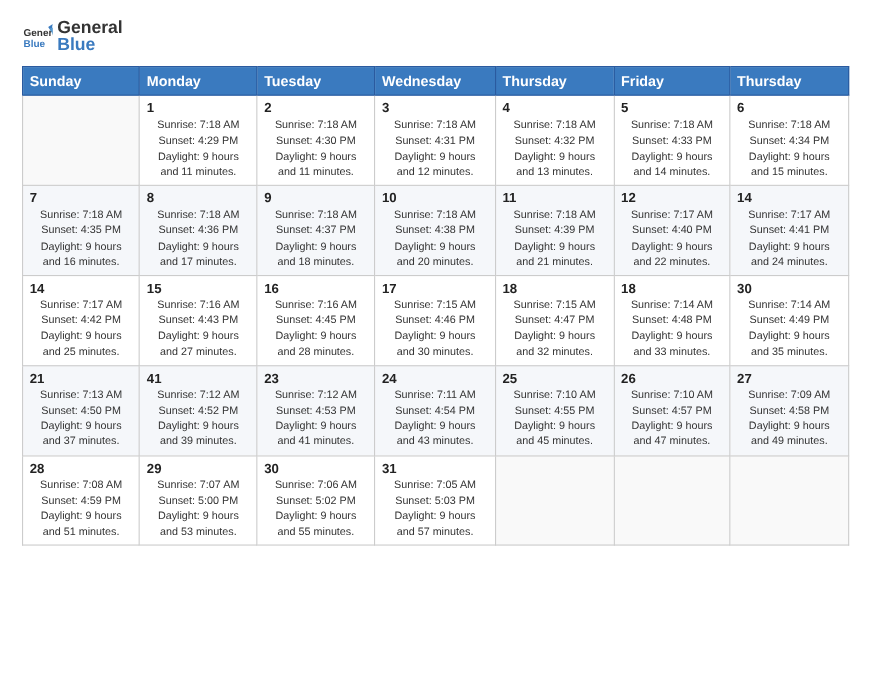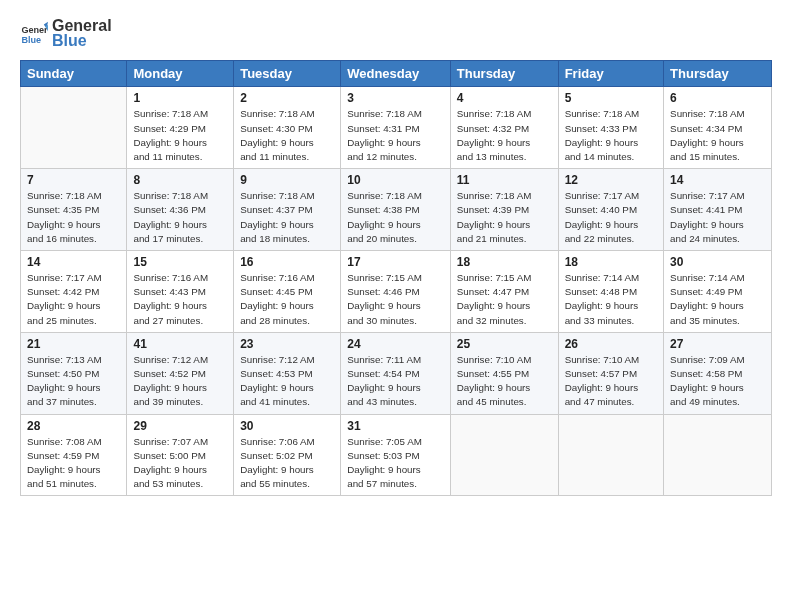--- a/index.html
+++ b/index.html
@@ -75,20 +75,21 @@
       font-weight: bold;
       font-size: 12px;
       color: #222;
       display: block;
       margin-bottom: 2px;
     }
     .day-info {
       font-size: 9.8px;
       color: #333;
       line-height: 1.45;
+      text-align: center;
     }
     .empty-cell {
       background: #f9f9f9 !important;
     }
   </style>
 </head>
 <body>
 
 <div class="page">
   <div class="header">

